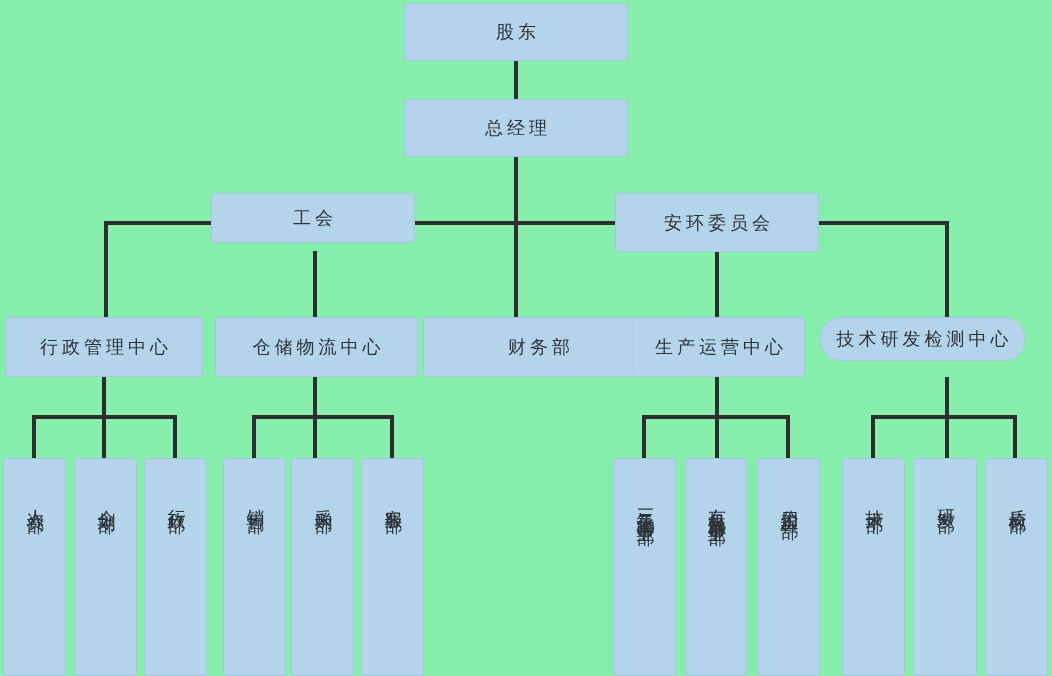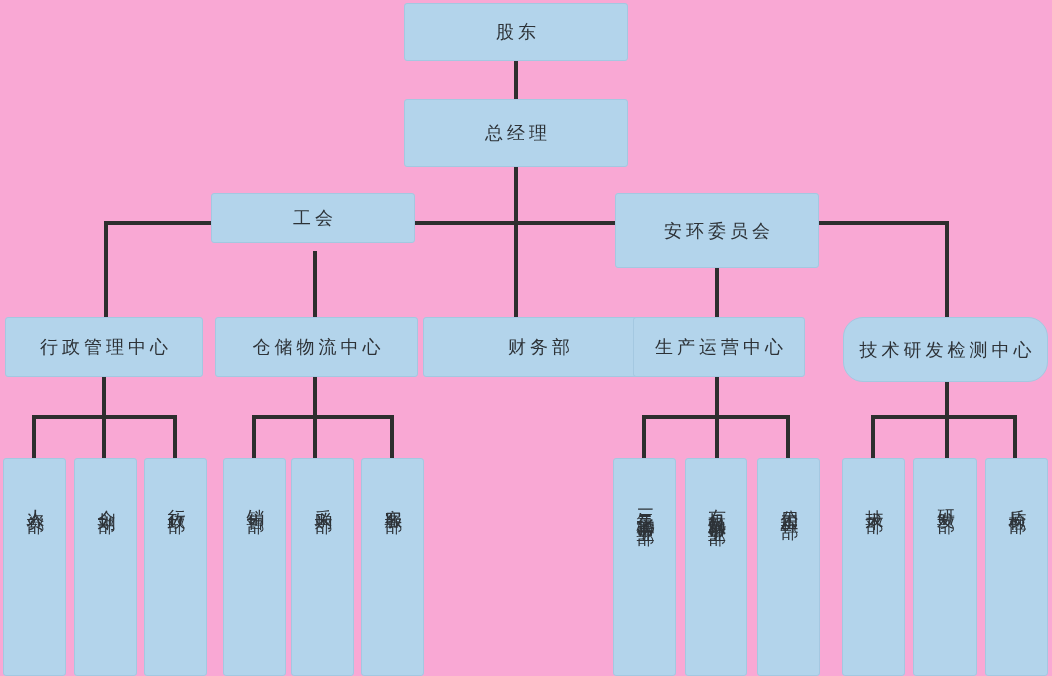--- a/index.html
+++ b/index.html
@@ -1,20 +1,20 @@
 <!DOCTYPE html>
 <html><head>
 <meta charset="utf-8">
 <style>
   html, body { margin: 0; padding: 0; background: #ffffff; }
   #canvas {
     position: relative;
     width: 1052px;
     height: 676px;
-    background: #f9a8d4;
+    background: #86efac;
     overflow: hidden;
     font-family: "Liberation Sans", "DejaVu Sans", sans-serif;
   }
   .box {
     position: absolute;
     background: #b3d4eb;
     border: 1px solid #a4c8e1;
     border-radius: 3px;
     box-sizing: border-box;
     display: flex;
@@ -85,30 +85,30 @@
   <div class="line" style="left:642px; top:415px; width:148px; height:4px;"></div>
   <div class="line" style="left:642px; top:415px; width:4px; height:43px;"></div>
   <div class="line" style="left:786px; top:415px; width:4px; height:43px;"></div>
 
   <div class="line" style="left:945px; top:377px; width:4px; height:81px;"></div>
   <div class="line" style="left:871px; top:415px; width:146px; height:4px;"></div>
   <div class="line" style="left:871px; top:415px; width:4px; height:43px;"></div>
   <div class="line" style="left:1013px; top:415px; width:4px; height:43px;"></div>
 
   <div class="box" style="left:404px; top:3px; width:224px; height:58px;">股东</div>
-  <div class="box" style="left:404px; top:99px; width:224px; height:68px;">总经理</div>
+  <div class="box" style="left:404px; top:99px; width:224px; height:58px;">总经理</div>
 
   <div class="box" style="left:211px; top:193px; width:204px; height:50px;">工会</div>
-  <div class="box" style="left:615px; top:193px; width:204px; height:75px;">安环委员会</div>
+  <div class="box" style="left:615px; top:193px; width:204px; height:59px;">安环委员会</div>
 
   <div class="box" style="left:215px; top:317px; width:203px; height:60px;">仓储物流中心</div>
   <div class="box" style="left:5px; top:317px; width:198px; height:60px;">行政管理中心</div>
   <div class="box" style="left:423px; top:317px; width:232px; height:60px;">财务部</div>
   <div class="box" style="left:633px; top:317px; width:172px; height:60px;">生产运营中心</div>
-  <div class="box" style="left:843px; top:317px; width:205px; height:65px;border-radius:20px;">技术研发检测中心</div>
+  <div class="box" style="left:820px; top:317px; width:205px; height:44px;border-radius:20px;">技术研发检测中心</div>
 
   <div class="vbox" style="left:3px; top:458px; width:63px; height:218px;">
     <span>人资部</span>
   </div>
   <div class="vbox" style="left:74px; top:458px; width:63px; height:218px;">
     <span>企划部</span>
   </div>
   <div class="vbox" style="left:144px; top:458px; width:63px; height:218px;">
     <span>行政部</span>
   </div>

